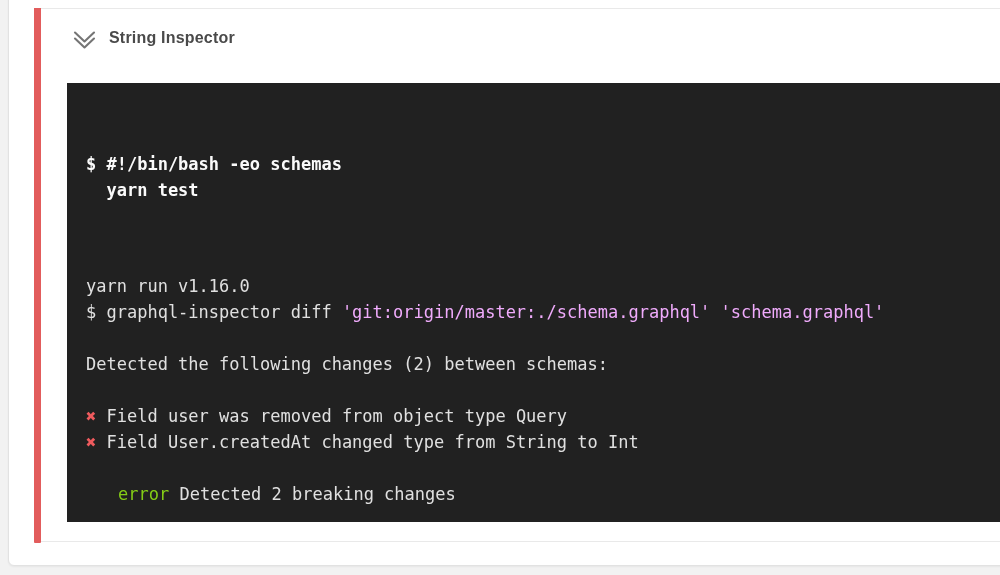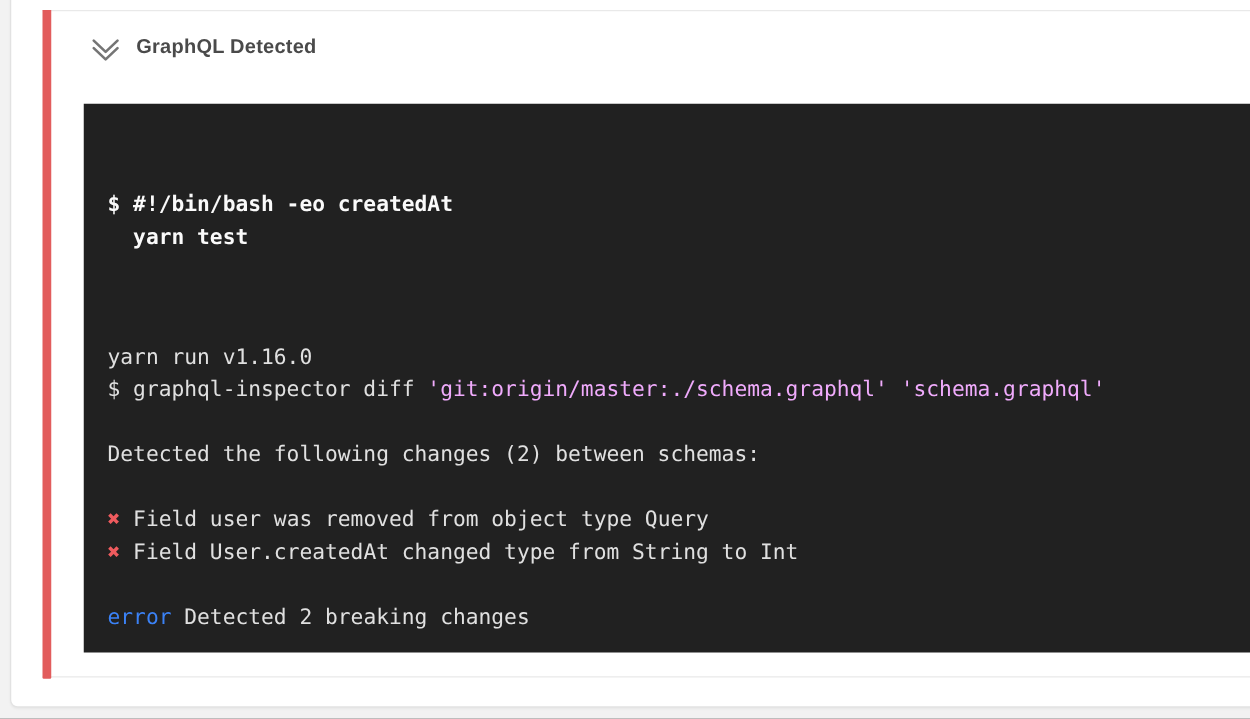--- a/index.html
+++ b/index.html
@@ -65,37 +65,37 @@
     line-height:26px;
     color:#e0e0e0;
     white-space:pre;
     overflow:hidden;
   }
   .cmd-block { margin-bottom:18px; }
   .term-line { height:26px; }
   .seg-cmd   { color:#fafafa; font-weight:bold; }
   .seg-dim   { color:#f0abfc; }
   .seg-cross { color:#ef5b5e; font-weight:bold; }
-  .seg-error { color:#3b82f6; }
+  .seg-error { color:#84cc16;margin-left:32px; }
 </style>
 </head>
 <body>
 
 <div class="panel">
   <div class="step-card">
     <div class="accent"></div>
 
     <div class="step-header">
       <span class="chevron">
         <svg width="25" height="21" viewBox="0 0 25 21">
           <polyline points="3,4.5 12.5,13.5 22,4.5" fill="none" stroke="#757575" stroke-width="2.1" stroke-linecap="round" stroke-linejoin="round"></polyline>
           <polyline points="3,10.5 12.5,19.5 22,10.5" fill="none" stroke="#757575" stroke-width="2.1" stroke-linecap="round" stroke-linejoin="round"></polyline>
         </svg>
       </span>
-      <span class="step-title">GraphQL Detected</span>
+      <span class="step-title">String Inspector</span>
     </div>
 
     <div class="terminal">
-      <div class="cmd-block" id="cmd-block"><div class="term-line"><span class="seg-cmd">$ #!/bin/bash -eo createdAt</span></div><div class="term-line"><span class="seg-cmd">  yarn test</span></div></div>
+      <div class="cmd-block" id="cmd-block"><div class="term-line"><span class="seg-cmd">$ #!/bin/bash -eo schemas</span></div><div class="term-line"><span class="seg-cmd">  yarn test</span></div></div>
       <div class="out-block" id="out-block"><div class="term-line"><span>yarn run v1.16.0</span></div><div class="term-line"><span>$ graphql-inspector diff </span><span class="seg-dim">'git:origin/master:./schema.graphql'</span><span> </span><span class="seg-dim">'schema.graphql'</span></div><div class="term-line"></div><div class="term-line"><span>Detected the following changes (2) between schemas:</span></div><div class="term-line"></div><div class="term-line"><span class="seg-cross">✖</span><span> Field user was removed from object type Query</span></div><div class="term-line"><span class="seg-cross">✖</span><span> Field User.createdAt changed type from String to Int</span></div><div class="term-line"></div><div class="term-line"><span class="seg-error">error</span><span> Detected 2 breaking changes</span></div><div class="term-line"></div></div>
     </div>
   </div>
 </div>
 
 </body></html>

